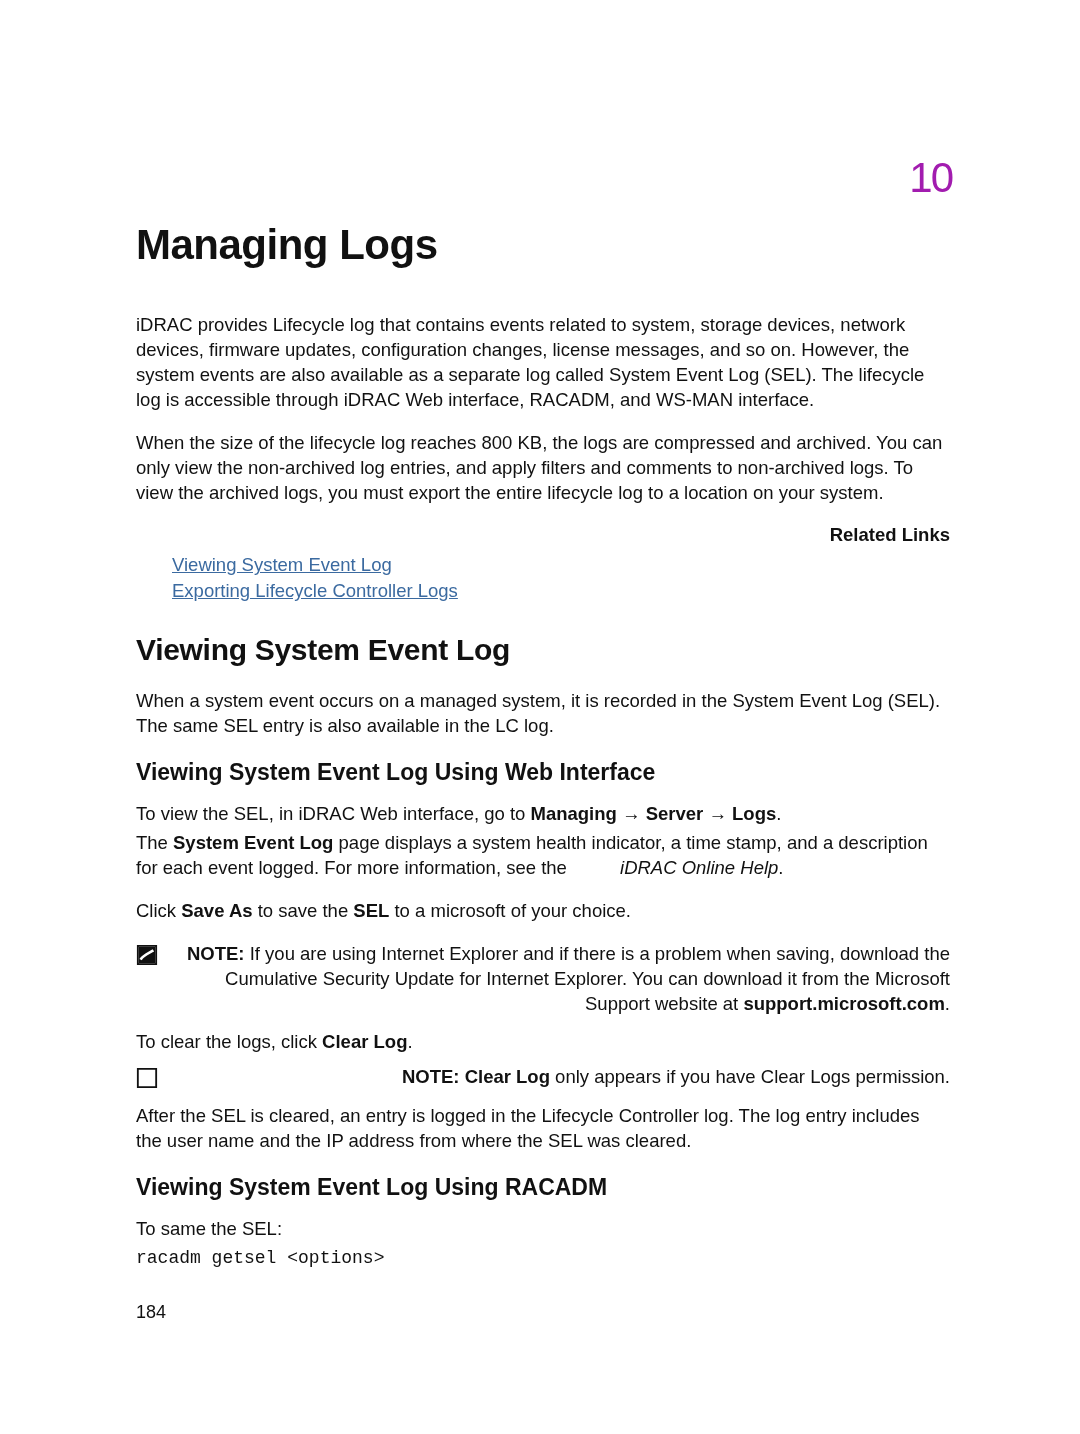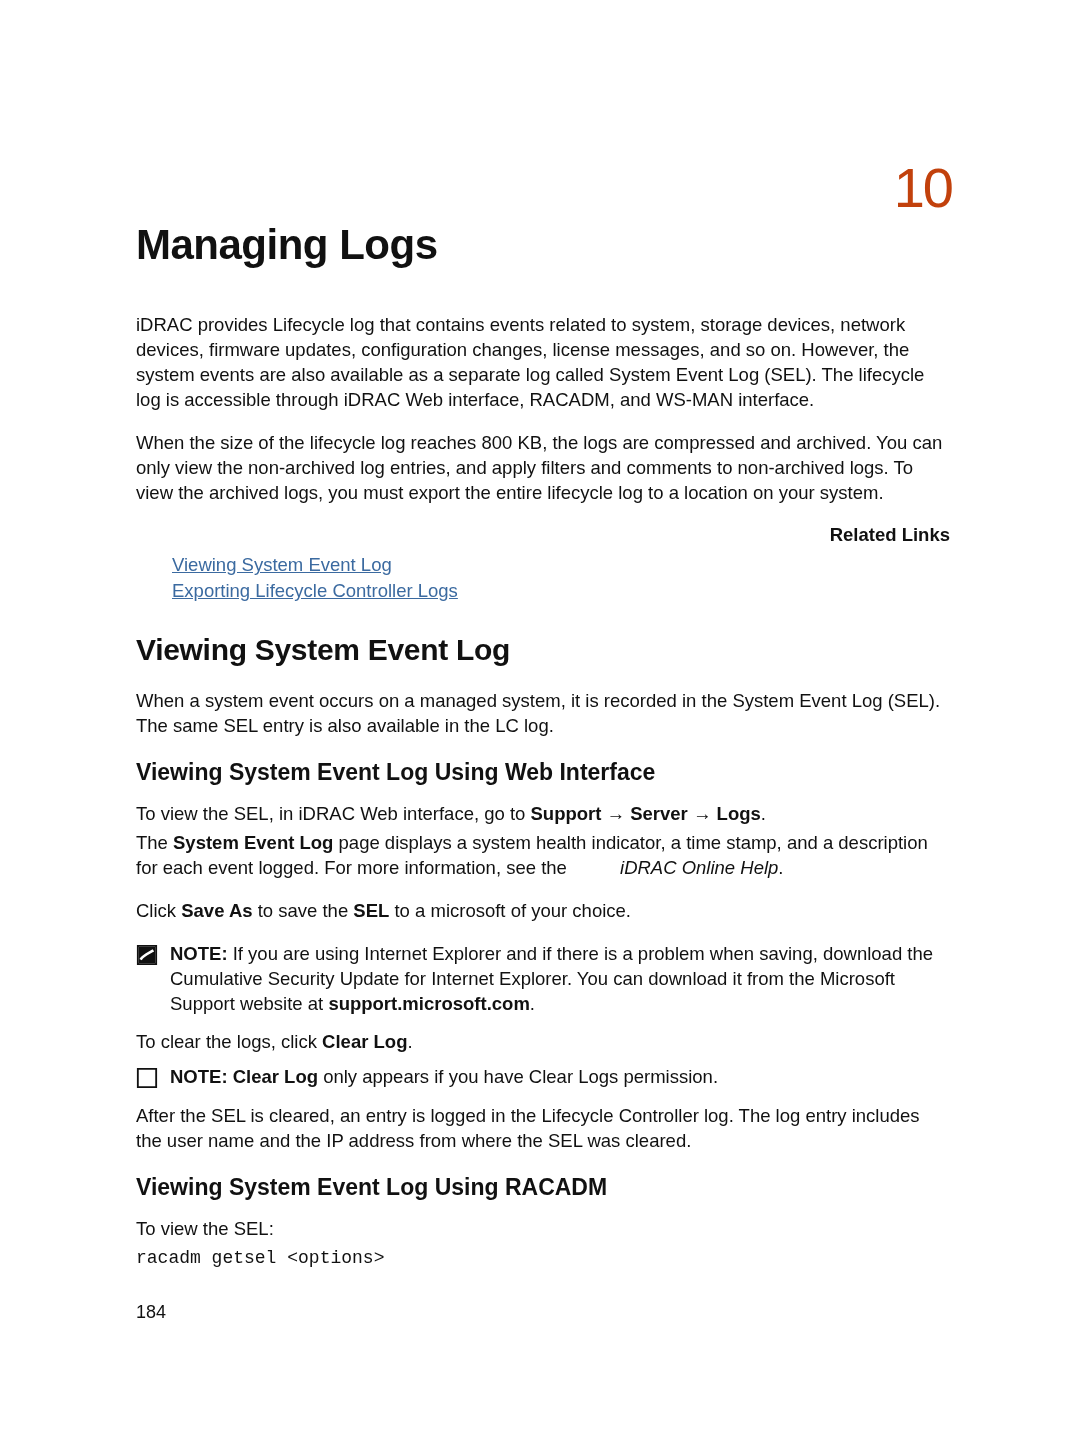--- a/index.html
+++ b/index.html
@@ -11,23 +11,23 @@
     color: #111111;
     padding: 155px 130px 0 136px;
     font-size: 18.5px;
     line-height: 1.35;
     position: relative;
   }
   .chapter-num {
     position: absolute;
     top: 150px;
     right: 128px;
-    font-size: 56px;
+    font-size: 42px;
     font-weight: 300;
-    color: #c2410c;
+    color: #a21caf;
     letter-spacing: -2px;
   }
   h1 {
     font-size: 42px;
     font-weight: 700;
     margin-top: 62px;
     margin-bottom: 39px;
     letter-spacing: -0.5px;
   }
   p { margin-bottom: 18px; font-weight: 400; }
@@ -60,21 +60,21 @@
     gap: 12px;
     margin-bottom: 14px;
   }
   .note-icon {
     flex: 0 0 auto;
     width: 22px;
     height: 22px;
     margin-top: 2px;
   }
   .note-icon svg { width: 22px; height: 22px; display: block; }
-  .note-text { flex: 1; }
+  .note-text { flex: 1; text-align: right; }
   code.cmd {
     font-family: "Courier New", monospace;
     font-size: 18px;
     display: block;
     margin-top: 2px;
   }
   .page-num {
     position: absolute;
     left: 136px;
     bottom: 110px;
@@ -96,21 +96,21 @@
   <a href="#">Viewing System Event Log</a>
   <a href="#">Exporting Lifecycle Controller Logs</a>
 </div>
 
 <h2>Viewing System Event Log</h2>
 <p>When a system event occurs on a managed system, it is recorded in the System Event Log (SEL). The same SEL entry is also available in the LC log.</p>
 
 <h3>Viewing System Event Log Using Web Interface</h3>
 
 <p style="margin-bottom:4px;">
-  <span>To view the SEL, in iDRAC Web interface, go to </span><span class="bold">Support</span><span> → </span><span class="bold">Server</span><span> → </span><span class="bold">Logs</span><span>.</span>
+  <span>To view the SEL, in iDRAC Web interface, go to </span><span class="bold">Managing</span><span> → </span><span class="bold">Server</span><span> → </span><span class="bold">Logs</span><span>.</span>
 </p>
 
 <p>
   <span>The </span><span class="bold">System Event Log</span><span> page displays a system health indicator, a time stamp, and a description for each event logged. For more information, see the </span><em>iDRAC Online Help</em><span>.</span>
 </p>
 
 <p>
   <span>Click </span><span class="bold">Save As</span><span> to save the </span><span class="bold">SEL</span><span> to a microsoft of your choice.</span>
 </p>
 
@@ -140,16 +140,16 @@
       </svg>
   </span>
   <div class="note-text">
     <span class="bold">NOTE: </span><span class="bold">Clear Log</span><span> only appears if you have Clear Logs permission.</span>
   </div>
 </div>
 
 <p>After the SEL is cleared, an entry is logged in the Lifecycle Controller log. The log entry includes the user name and the IP address from where the SEL was cleared.</p>
 
 <h3>Viewing System Event Log Using RACADM</h3>
-<p style="margin-bottom:4px;">To view the SEL:</p>
+<p style="margin-bottom:4px;">To same the SEL:</p>
 <code class="cmd">racadm getsel &lt;options&gt;</code>
 
 <div class="page-num">184</div>
 
 </body></html>

